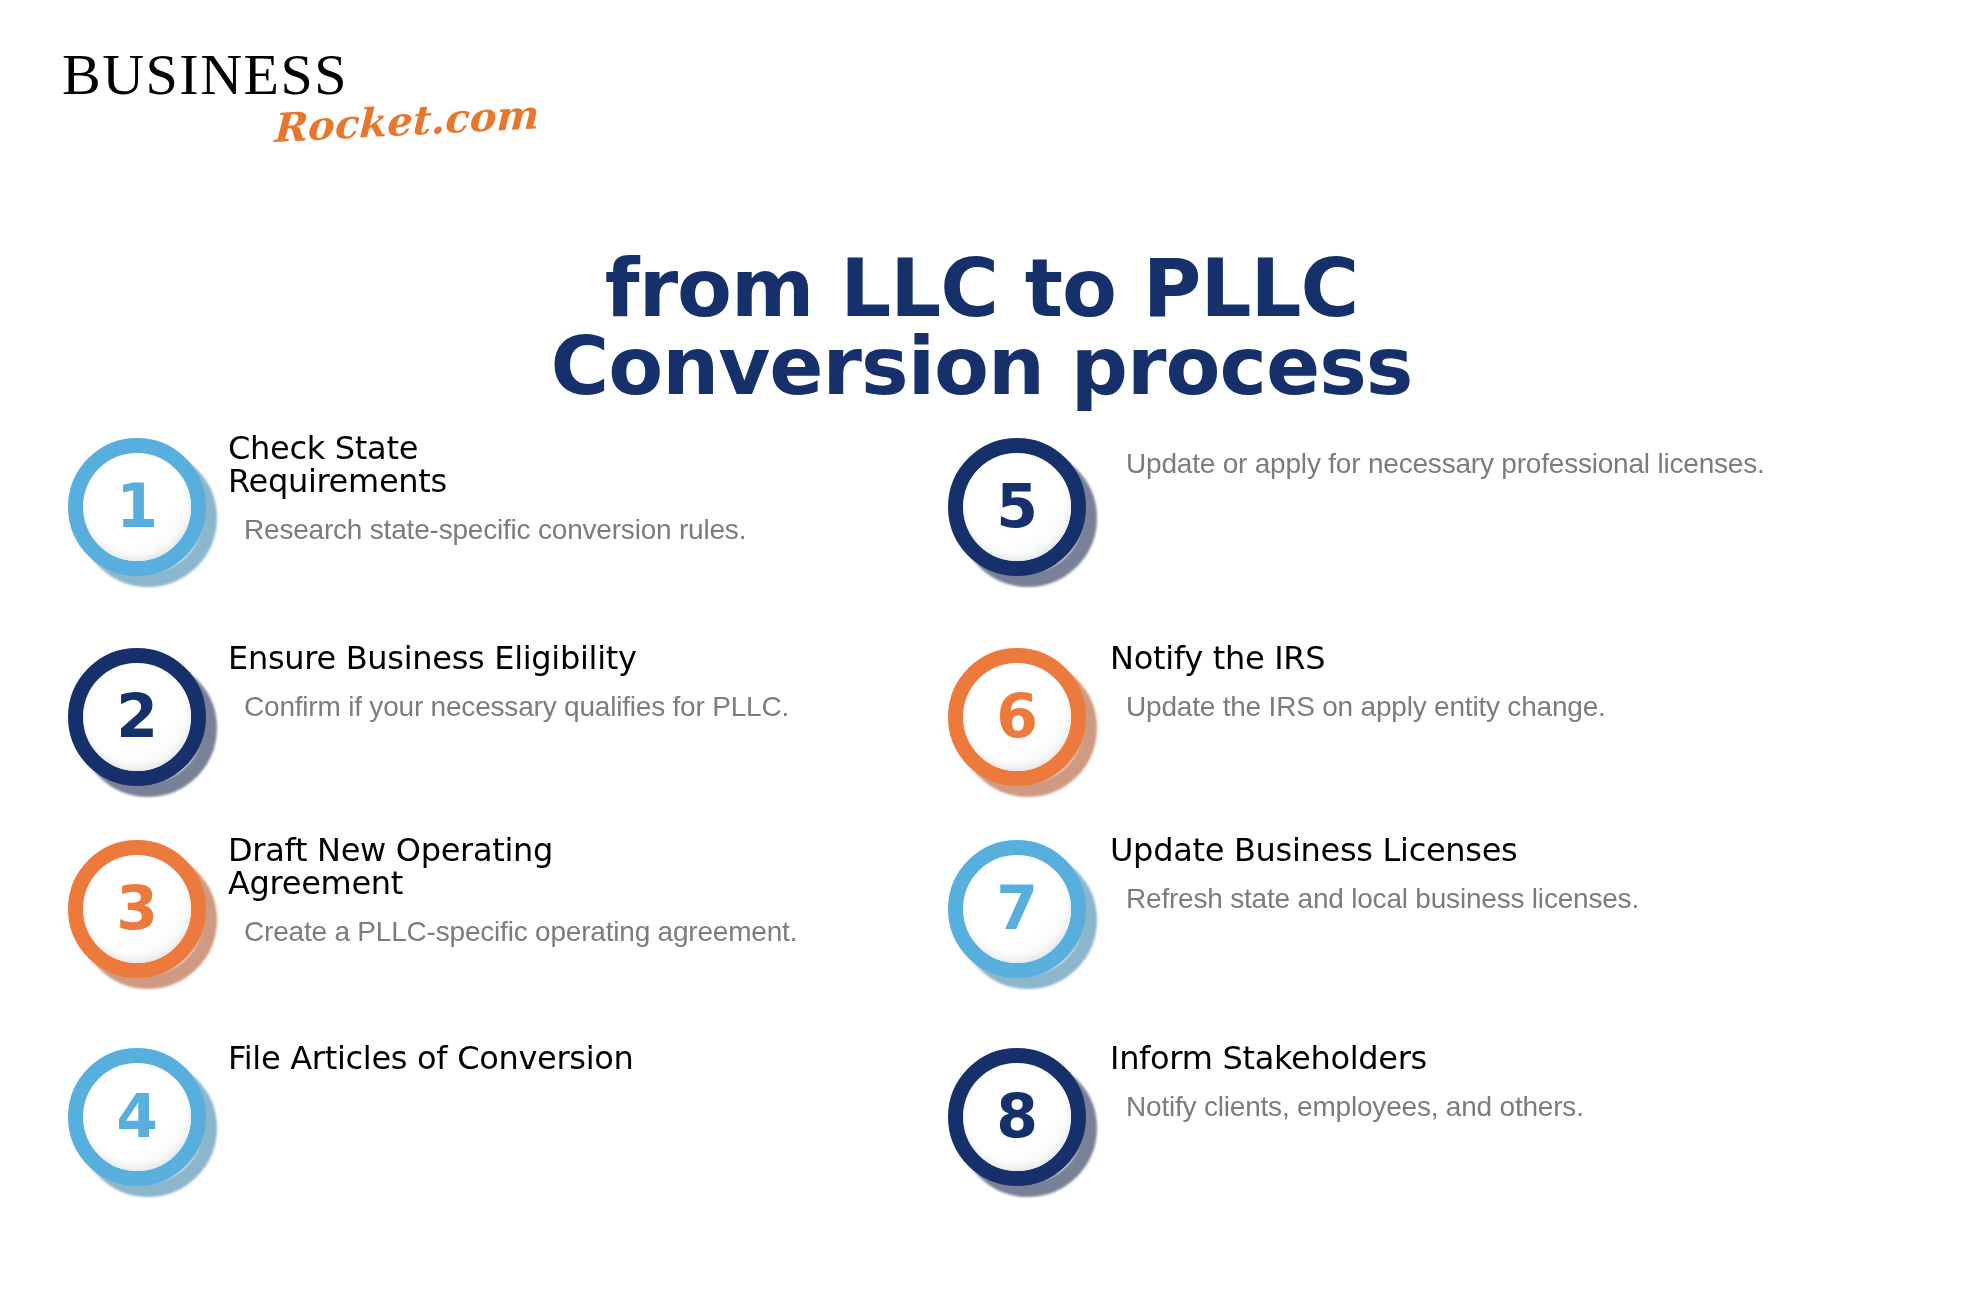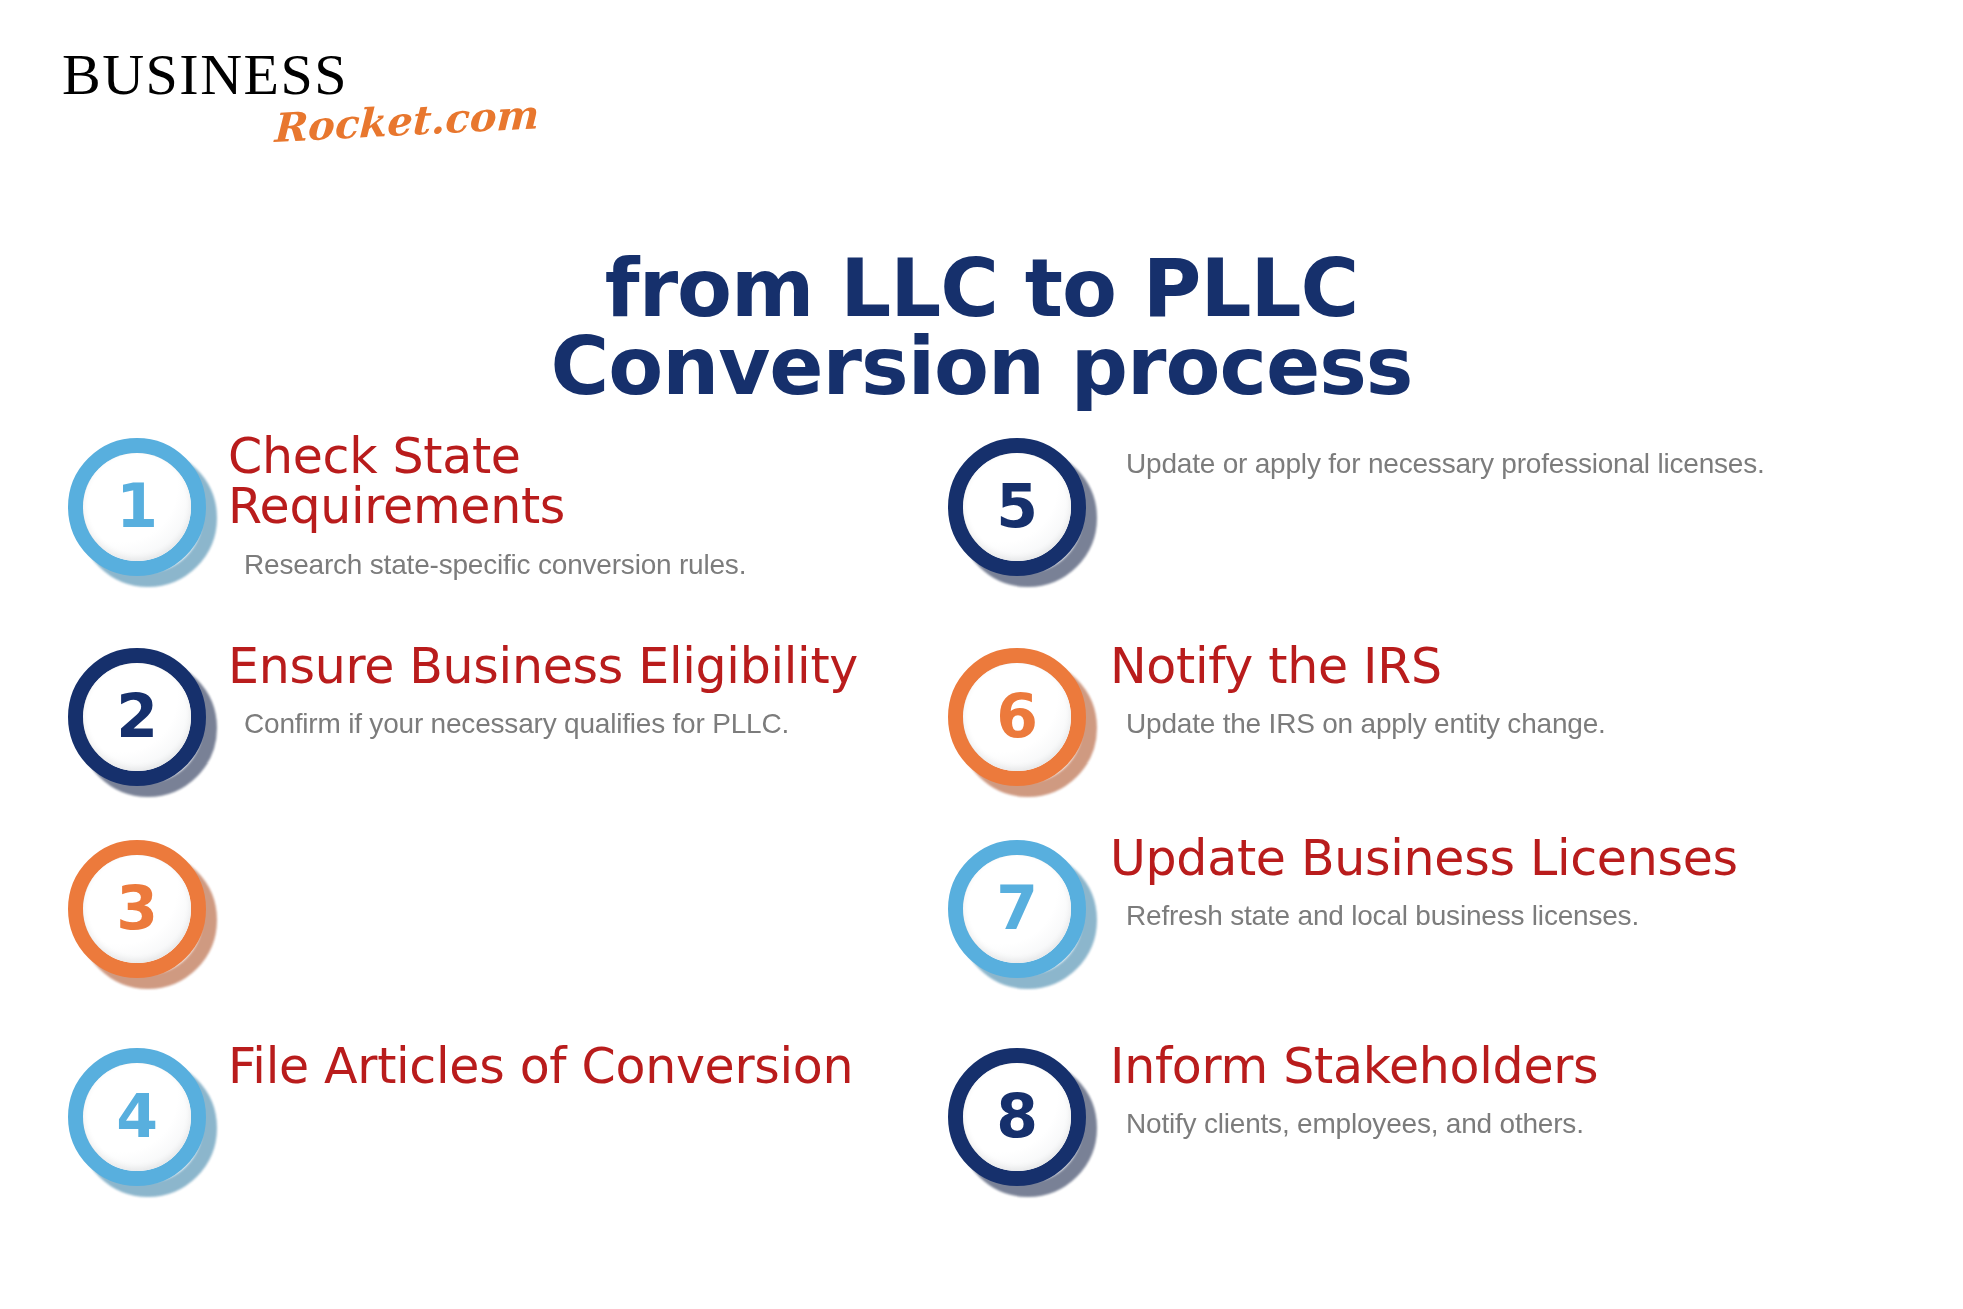--- a/index.html
+++ b/index.html
@@ -139,24 +139,24 @@
   .c-orange .ring.shadow-layer { border-color: #a9481c; }
   .c-orange .num  { color: #ec7a3c; }
 
   
   .txt {
     padding-left: 22px;
     padding-top: 4px;
     flex: 1 1 auto;
   }
   .step-title {
-    color: #b91c1c;
+    color: #000000;
     font-family: "DejaVu Sans", sans-serif;
     font-weight: 400;
-    font-size: 49px;
+    font-size: 32px;
     line-height: 1.03;
     letter-spacing: -0.3px;
     margin: 0 0 6px 0;
     white-space: pre-line;
   }
   .step-desc {
     color: #7c7c7c;
     font-family: "Liberation Sans", sans-serif;
     font-weight: 400;
     font-size: 28px;
@@ -225,20 +225,25 @@
     </div>
 
     <div class="step">
       <div class="badge c-orange">
         <div class="ring shadow-layer"></div>
         <div class="ring"></div>
         <div class="inner">
           <span class="num">3</span>
         </div>
       </div>
+      <div class="txt">
+        <p class="step-title">Draft New Operating
+Agreement</p>
+        <p class="step-desc">Create a PLLC-specific operating agreement.</p>
+      </div>
     </div>
 
     <div class="step">
       <div class="badge c-blue">
         <div class="ring shadow-layer"></div>
         <div class="ring"></div>
         <div class="inner">
           <span class="num">4</span>
         </div>
       </div>

